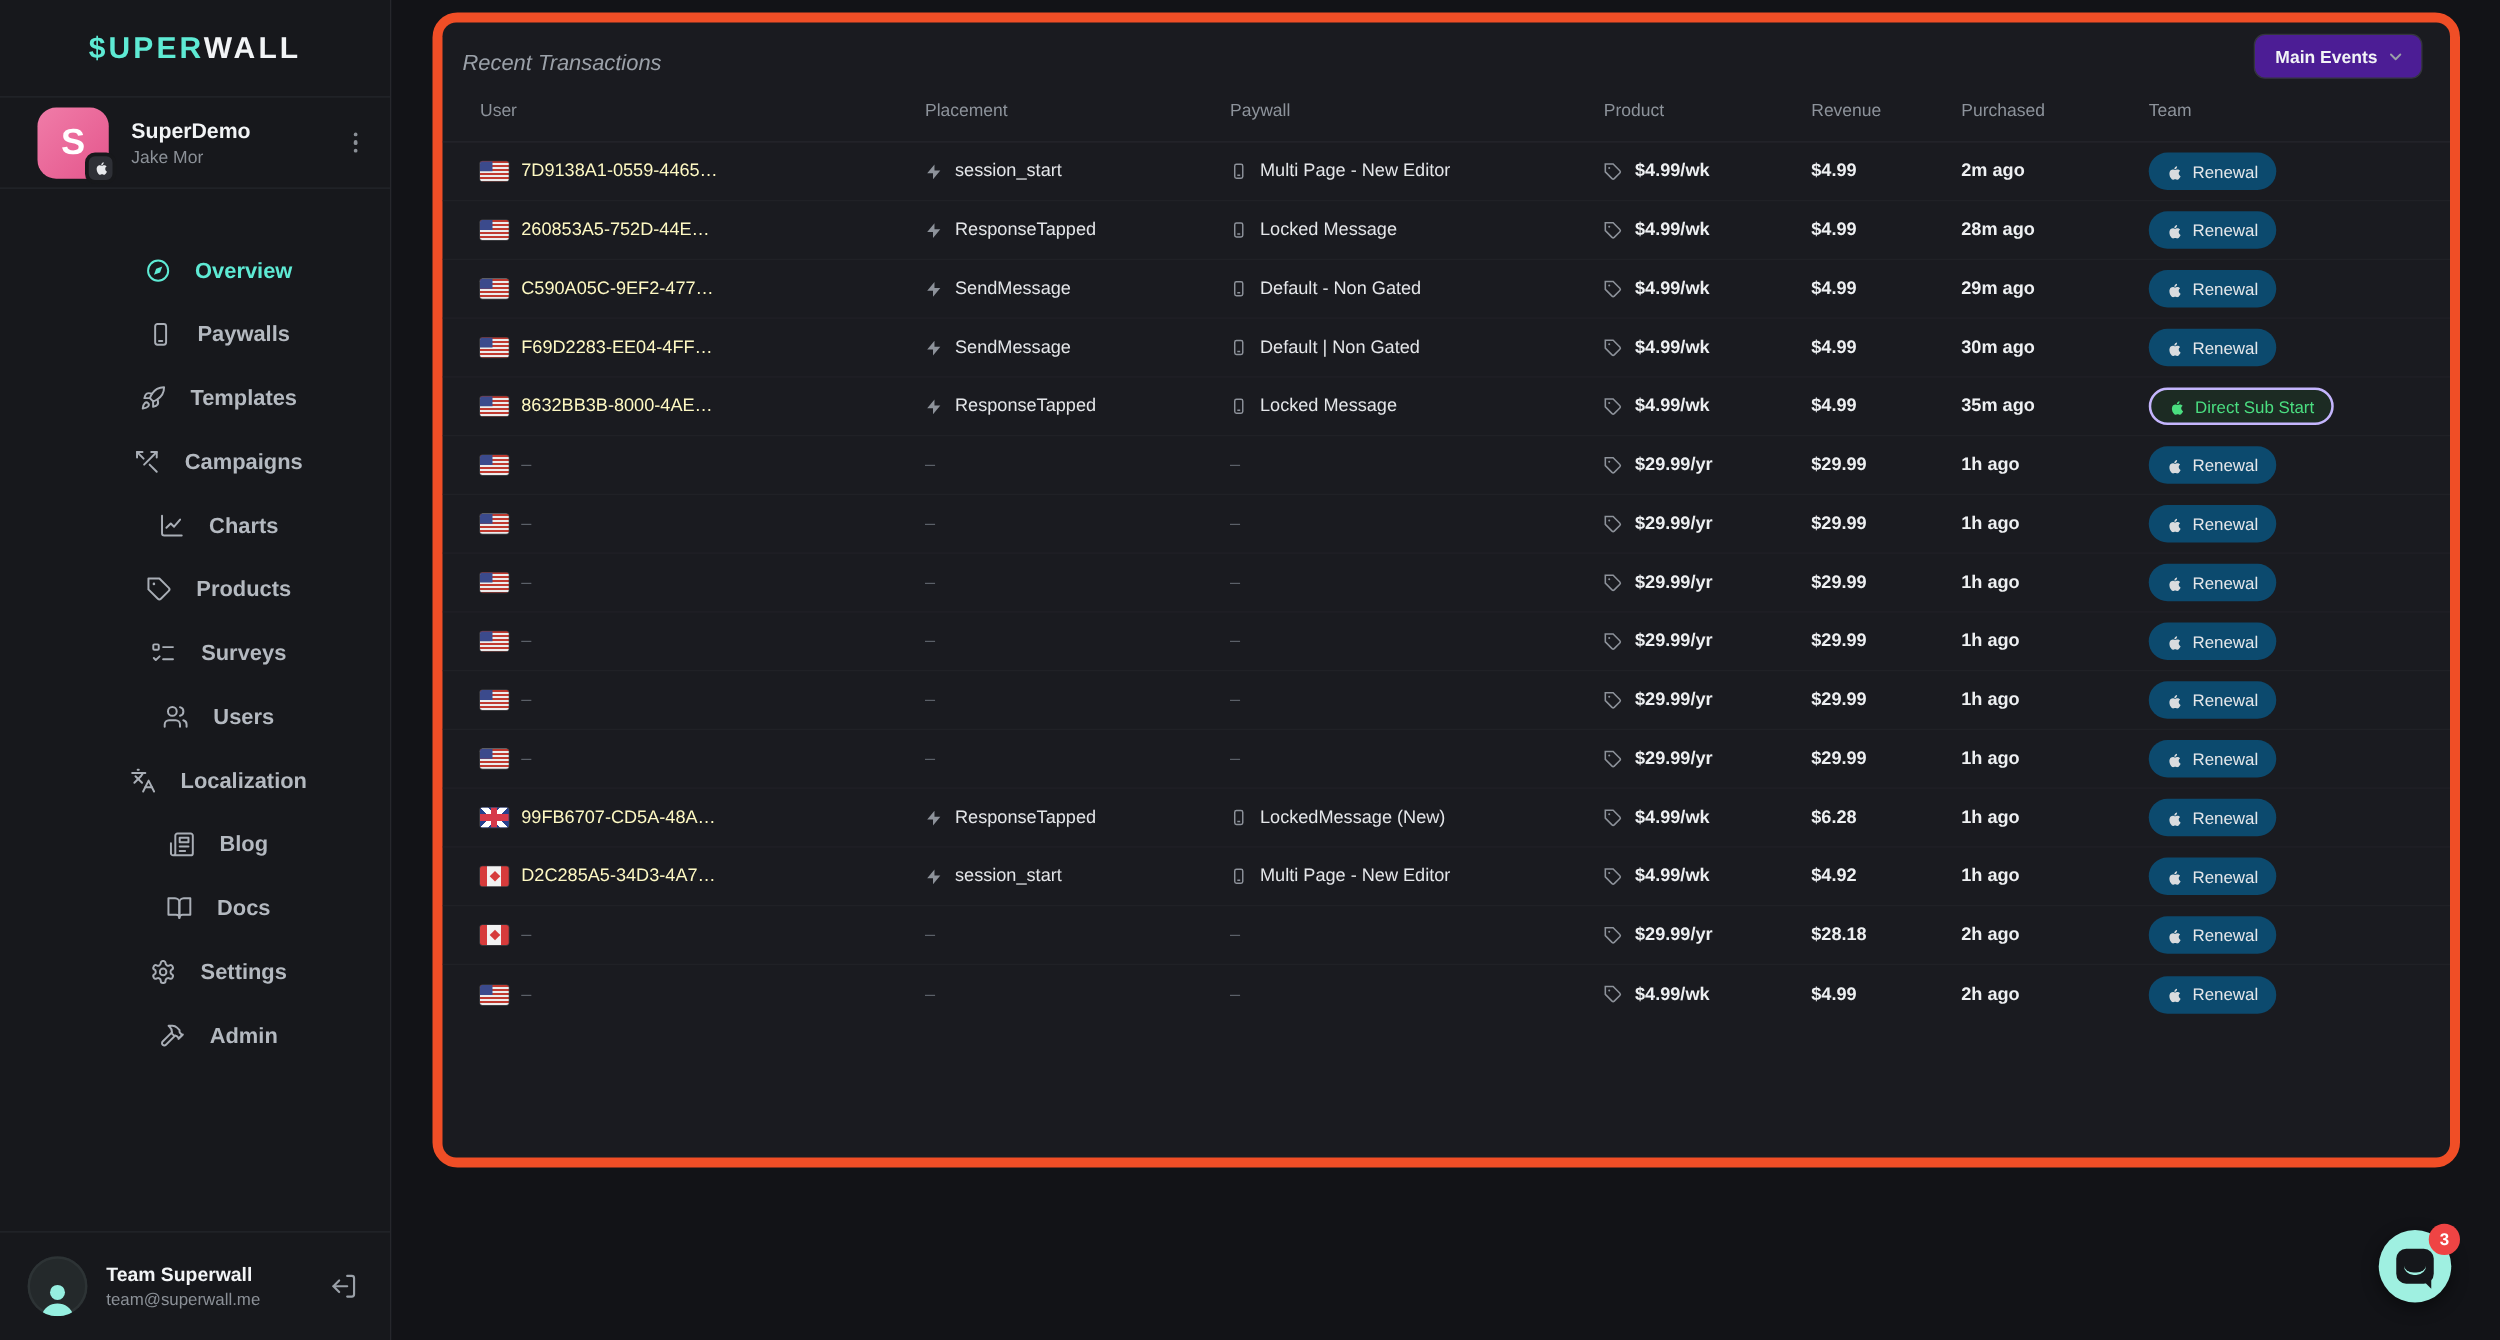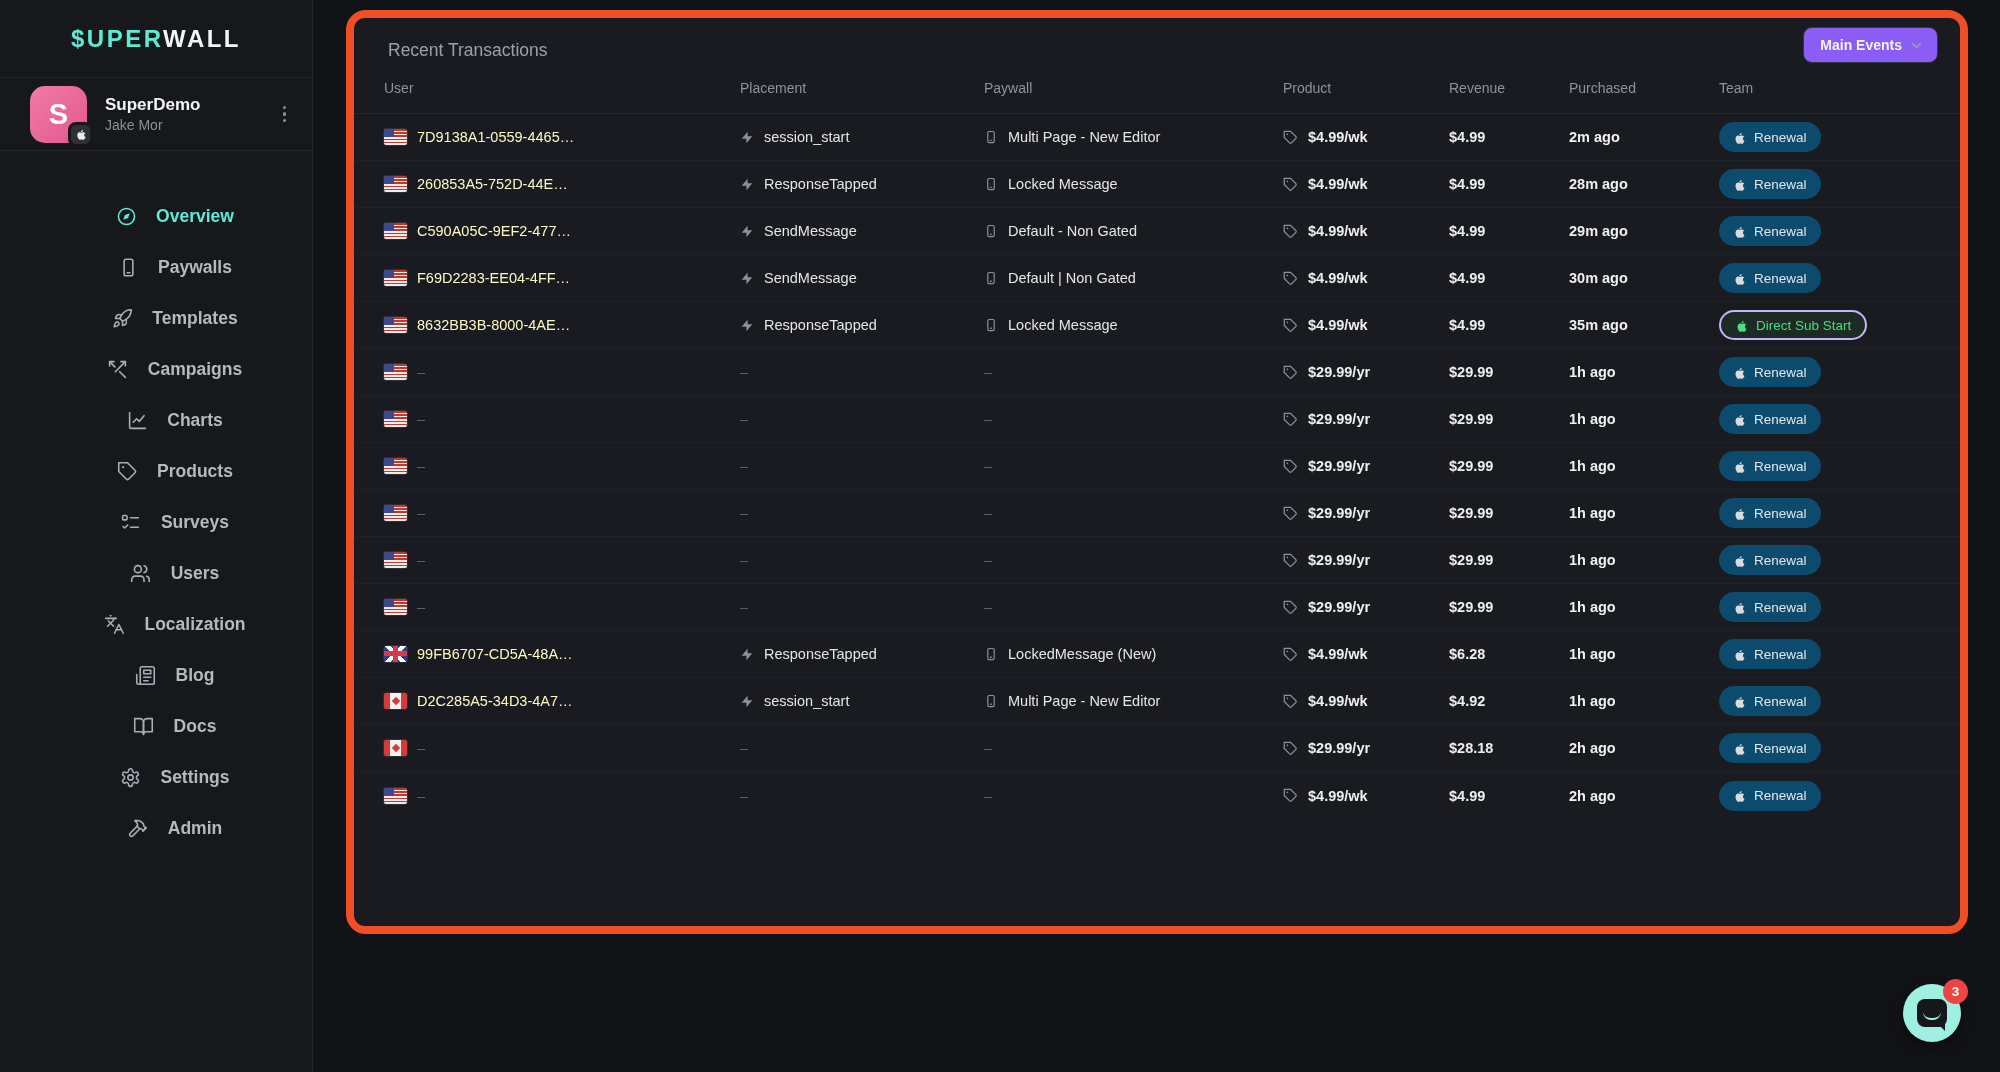--- a/index.html
+++ b/index.html
@@ -63,25 +63,25 @@
   .team-email { color:#8b9097; font-size:13.5px; margin-top:2px; }
   .logout { color:#9aa0a8; cursor:pointer; display:flex; }
   
   .highlight {
     position:absolute; left:346px; top:10px; width:1622px; height:924px;
     border:8px solid #f04e26; border-radius:20px; background:#f04e26;
   }
   .card {
     width:100%; height:100%; background:#1a1b20; border-radius:11px; position:relative; overflow:hidden;
   }
-  .card-head { padding:22px 34px 0; height:44px; }
+  .card-head { padding:22px 16px 0; height:44px;font-style:italic; }
   .card-title { color:#9ba1a9; font-size:17.5px; font-weight:500; }
   .filter-btn {
     position:absolute; top:9px; right:22px; height:36px; padding:0 13px 0 16px;
-    background:#8b5cf6; border:1px solid #34363d; border-radius:9px;
+    background:#4c1d95; border:1px solid #34363d; border-radius:9px;
     display:flex; align-items:center; gap:7px; cursor:pointer;
   }
   .filter-btn .flabel { color:#f2f4f6; font-size:14px; font-weight:700; }
   .filter-btn .chev { color:#9aa0a8; display:flex; }
   .tgrid {
     display:grid; grid-template-columns:356px 244px 299px 166px 120px 150px 1fr;
     align-items:center; padding:0 30px;
   }
   .thead { height:52px; border-bottom:1px solid #26272c; }
   .thead span { color:#8d939b; font-size:14px; font-weight:500; }
@@ -297,20 +297,39 @@
             <svg width="21" height="21" viewBox="0 0 24 24" fill="none" stroke="currentColor" stroke-width="1.8" stroke-linecap="round" stroke-linejoin="round">
               <path d="m15 12-8.4 8.4a2.1 2.1 0 1 1-3-3L12 9"></path>
               <path d="m18 15 4-4"></path>
               <path d="m21.5 11.5-1.9-1.9a2 2 0 0 1-.6-1.4V7l-2.3-2.3a6 6 0 0 0-4.2-1.7L9 3l.9.8A6.2 6.2 0 0 1 12 8.4V10l2 2h1.2a2 2 0 0 1 1.4.6l1.9 1.9z"></path>
             </svg>
           </span>
           <span class="nlabel">Admin</span>
         </div>
       </nav>
 
+    <div class="side-footer">
+      <div class="team-avatar">
+        <svg width="34" height="30" viewBox="0 0 24 22" fill="#96efe0">
+            <circle cx="12" cy="8" r="4.4"></circle>
+            <path d="M2.5 22c1.3-5 5.1-7.5 9.5-7.5s8.2 2.5 9.5 7.5z"></path>
+          </svg>
+      </div>
+      <div class="team-text">
+        <div class="team-name">Team Superwall</div>
+        <div class="team-email">team@superwall.me</div>
+      </div>
+      <div class="logout">
+        <svg width="22" height="22" viewBox="0 0 24 24" fill="none" stroke="currentColor" stroke-width="1.9" stroke-linecap="round" stroke-linejoin="round">
+            <path d="M15 3h4a2 2 0 0 1 2 2v14a2 2 0 0 1-2 2h-4"></path>
+            <polyline points="8 17 3 12 8 7"></polyline>
+            <line x1="3" y1="12" x2="15" y2="12"></line>
+          </svg>
+      </div>
+    </div>
   </aside>
 
   <main>
     <div class="highlight">
       <section class="card">
         <div class="card-head">
           <div class="card-title">Recent Transactions</div>
         </div>
         <button class="filter-btn" style="border-style:solid;">
           <span class="flabel">Main Events</span>

